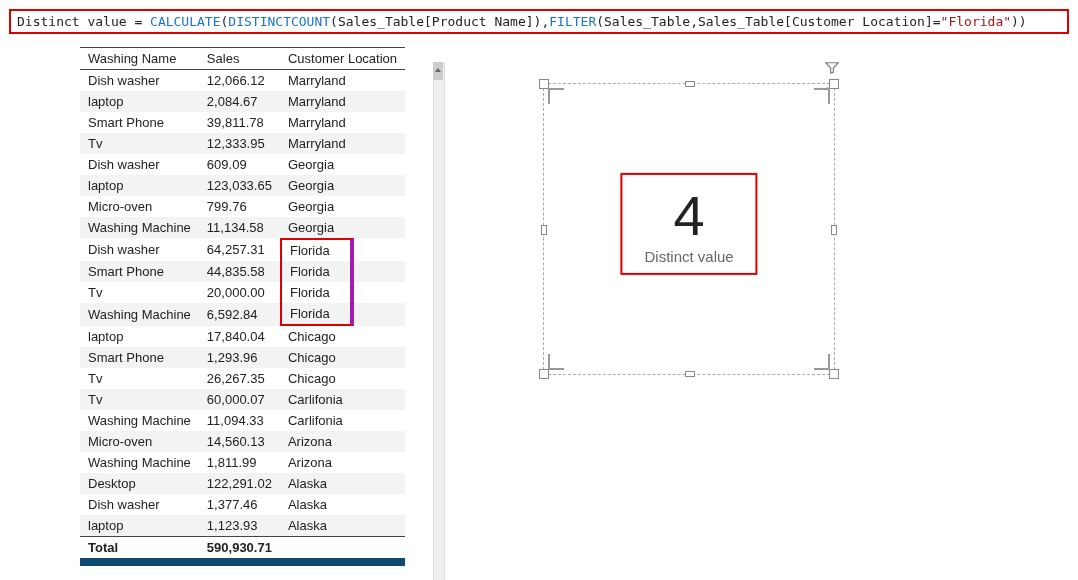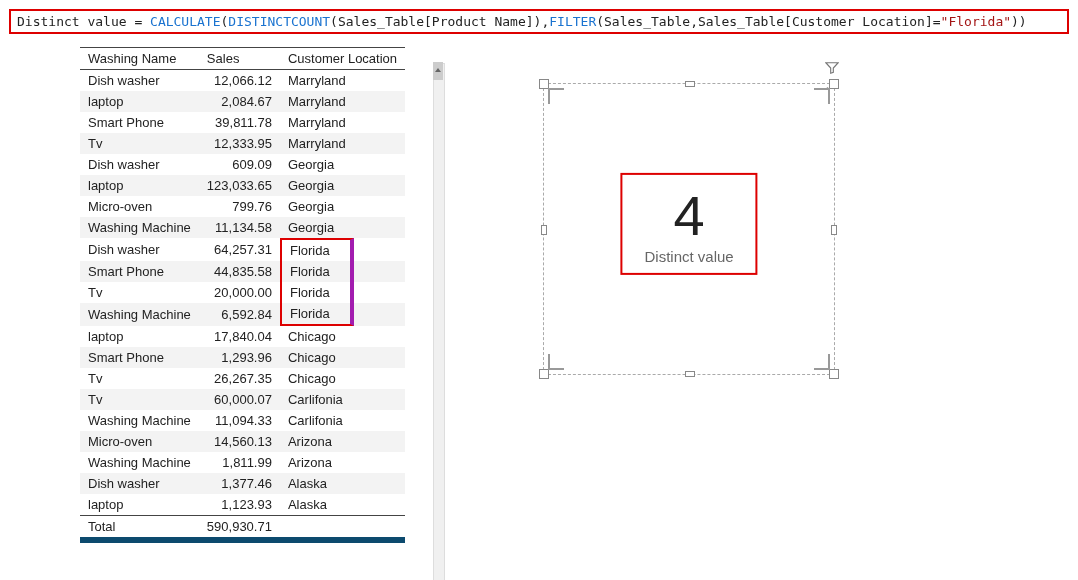--- a/index.html
+++ b/index.html
@@ -3,23 +3,23 @@
 <meta charset="utf-8">
 <style>
 body{margin:0;font-family:"Segoe UI",Arial,sans-serif;font-size:13px;color:#222;background:#fff;width:1078px;height:580px;overflow:hidden}
 .formula-bar{border:2px solid #d00;padding:3px 6px;margin:9px;font-family:Consolas,monospace;font-size:13px;white-space:nowrap}
 .formula-bar .fn{color:#1a73d0}
 .formula-bar .str{color:#a31515}
 .main{display:flex;padding:4px 0 0 80px}
 .table{border-collapse:collapse}
 .table th,.table td{padding:3px 8px;text-align:left;font-weight:400}
 .table th{border-top:1px solid #444;border-bottom:1px solid #444}
-.table td.num{text-align:right}
+.table td.num{text-align:left}
 .table tbody tr:nth-child(even){background:#f3f3f3}
-.table tfoot td{border-top:1px solid #444;border-bottom:6px solid #0c4a6e;font-weight:400}
+.table tfoot td{border-top:1px solid #444;border-bottom:8px solid #0c4a6e;font-weight:700}
 .rb-l{border-left:2px solid #d00}
 .rb-r{border-right:4px solid #a21caf}
 .rb-t{border-top:2px solid #d00}
 .rb-b{border-bottom:2px solid #d00}
 .right{position:relative;margin-left:28px;margin-top:22px}
 .scroll{width:10px;height:530px;background:#f0f0f0;border:1px solid #ddd;position:absolute;left:0;top:-6px}
 .scroll .thumb{position:absolute;top:-2px;left:-1px;width:10px;height:18px;background:#ccc}
 .scroll .thumb::before{content:"";position:absolute;left:2px;top:6px;border-left:3px solid transparent;border-right:3px solid transparent;border-bottom:4px solid #666}
 .canvas{position:absolute;left:110px;top:14px;width:290px;height:290px;border:1px dashed #aaa}
 .handle{position:absolute;width:8px;height:8px;background:#fff;border:1px solid #888}
@@ -141,20 +141,25 @@
         </tr>
         <tr>
           <td>Micro-oven</td>
           <td class="num">14,560.13</td>
           <td>Arizona</td>
         </tr>
         <tr>
           <td>Washing Machine</td>
           <td class="num">1,811.99</td>
           <td>Arizona</td>
+        </tr>
+        <tr>
+          <td>Desktop</td>
+          <td class="num">122,291.02</td>
+          <td>Alaska</td>
         </tr>
         <tr>
           <td>Dish washer</td>
           <td class="num">1,377.46</td>
           <td>Alaska</td>
         </tr>
         <tr>
           <td>laptop</td>
           <td class="num">1,123.93</td>
           <td>Alaska</td>

